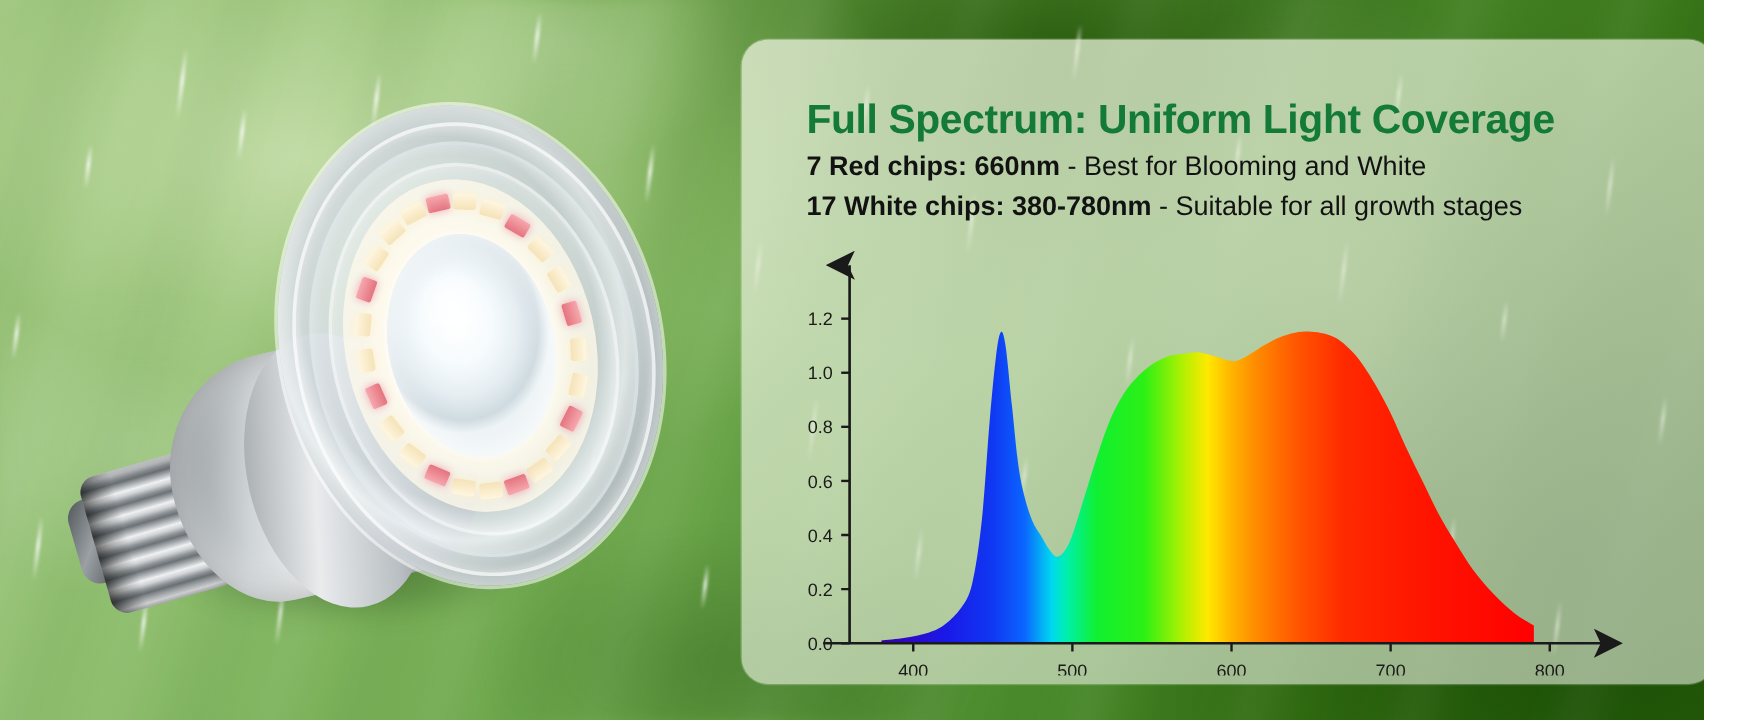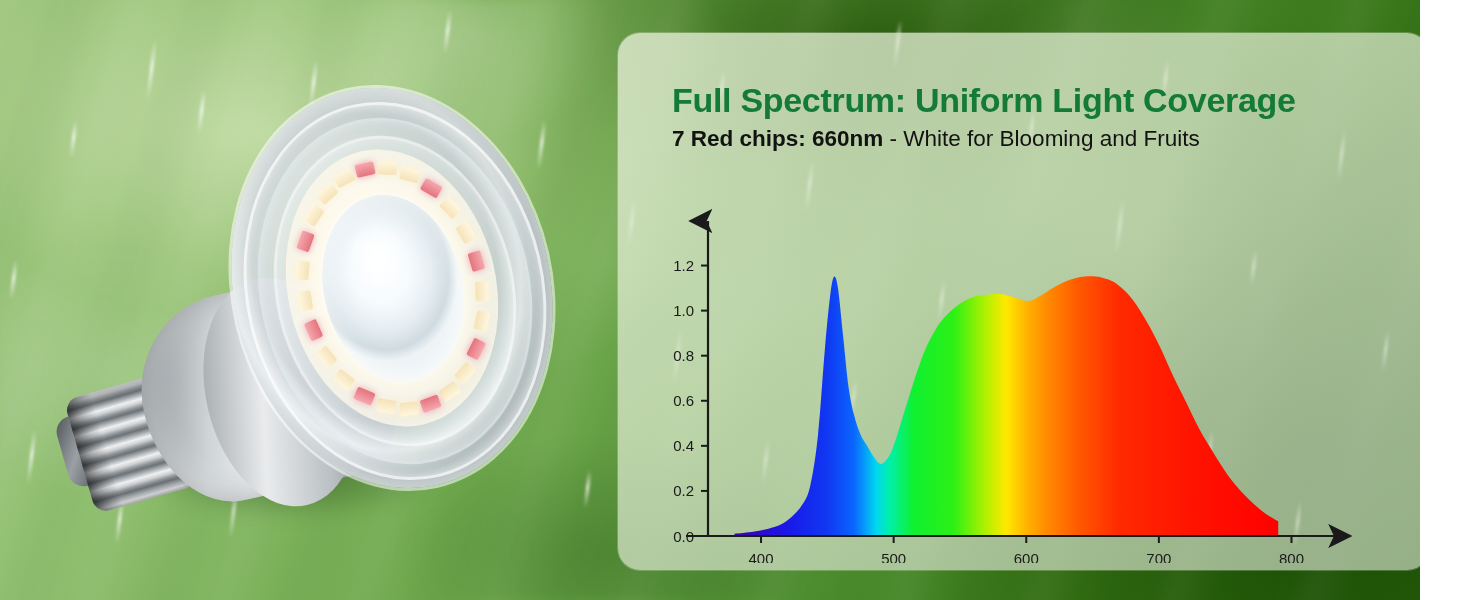--- a/index.html
+++ b/index.html
@@ -369,23 +369,26 @@
       </div>
     <div class="lens"></div>
     <div class="lens-hl"></div>
   </div>
 
   <div class="panel">
 
     <div class="heading" style="color: rgb(19, 122, 55);">Full Spectrum: Uniform Light Coverage</div>
 
     <div class="sub sub1">
-      <b>7 Red chips: 660nm</b><span class="reg"> - White for Blooming and Fruits</span>
+      <b>7 Red chips: 660nm</b><span class="reg"> - Best for Blooming and White</span>
     </div>
 
+    <div class="sub sub2">
+      <b>17 White chips: 380-780nm</b><span class="reg"> - Suitable for all growth stages</span>
+    </div>
 
     <div class="chart">
       <svg id="chartsvg" width="811" height="360" viewBox="0 0 811 360">
         <defs>
           <linearGradient id="spec" x1="116.52173913043478" y1="0" x2="660.2173913043479" y2="0" gradientUnits="userSpaceOnUse">
               <stop offset="0.00%" stop-color="#3a00b0"></stop>
               <stop offset="9.76%" stop-color="#1a18e8"></stop>
               <stop offset="17.07%" stop-color="#1038f2"></stop>
               <stop offset="21.95%" stop-color="#0a66ff"></stop>
               <stop offset="26.10%" stop-color="#00d8f0"></stop>

